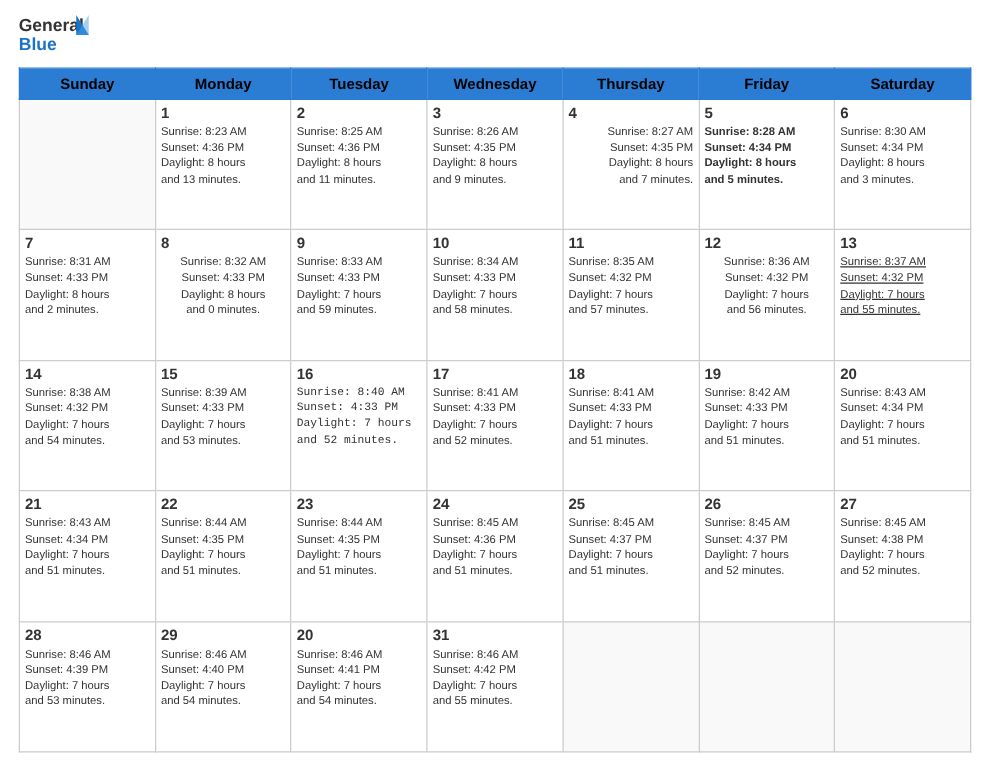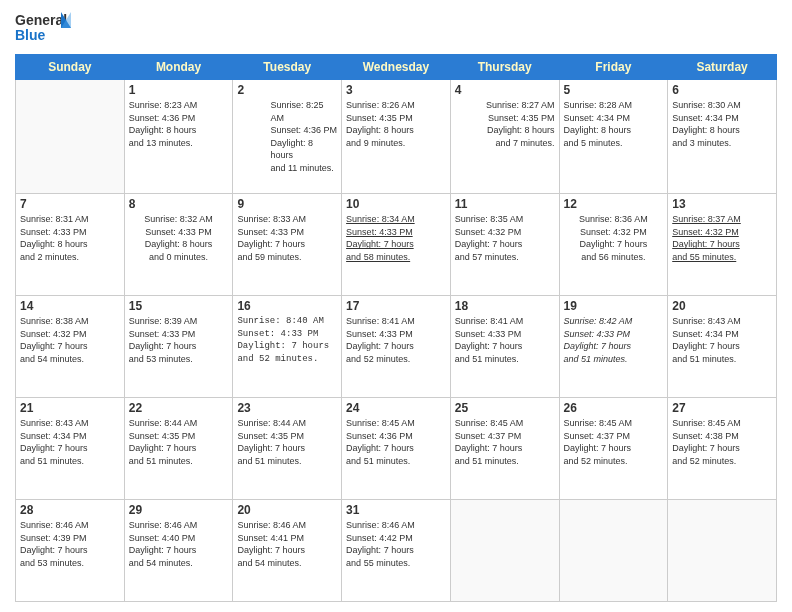--- a/index.html
+++ b/index.html
@@ -43,21 +43,21 @@
     }
     .calendar {
       flex: 1;
       border: 1px solid #ccc;
       border-collapse: collapse;
       width: 100%;
       table-layout: fixed;
     }
     .calendar th {
       background-color: #2b7cd3;
-      color: #fef9c3;
+      color: #000000;
       text-align: center;
       padding: 5px 2px;
       font-size: 12px;
       font-weight: bold;
       border: 1px solid #2b7cd3;
     }
     .calendar td {
       vertical-align: top;
       border: 1px solid #ccc;
       padding: 3px 4px;
@@ -121,42 +121,42 @@
           <td class="empty"></td>
           <td>
             <span class="day-num">1</span>
             <div class="day-info" style="white-space: pre-line;">Sunrise: 8:23 AM
 Sunset: 4:36 PM
 Daylight: 8 hours
 and 13 minutes.</div>
           </td>
           <td>
             <span class="day-num">2</span>
-            <div class="day-info" style="white-space: pre-line; margin-left: 33px;">Sunrise: 8:25 AM
+            <div class="day-info" style="white-space: pre-line;">Sunrise: 8:25 AM
 Sunset: 4:36 PM
 Daylight: 8 hours
 and 11 minutes.</div>
           </td>
           <td>
             <span class="day-num">3</span>
             <div class="day-info" style="white-space: pre-line;">Sunrise: 8:26 AM
 Sunset: 4:35 PM
 Daylight: 8 hours
 and 9 minutes.</div>
           </td>
           <td>
             <span class="day-num">4</span>
             <div class="day-info" style="white-space: pre-line; text-align: right;">Sunrise: 8:27 AM
 Sunset: 4:35 PM
 Daylight: 8 hours
 and 7 minutes.</div>
           </td>
           <td>
             <span class="day-num">5</span>
-            <div class="day-info" style="white-space: pre-line;">Sunrise: 8:28 AM
+            <div class="day-info" style="white-space: pre-line; font-weight: bold;">Sunrise: 8:28 AM
 Sunset: 4:34 PM
 Daylight: 8 hours
 and 5 minutes.</div>
           </td>
           <td>
             <span class="day-num">6</span>
             <div class="day-info" style="white-space: pre-line;">Sunrise: 8:30 AM
 Sunset: 4:34 PM
 Daylight: 8 hours
 and 3 minutes.</div>
@@ -179,21 +179,21 @@
           </td>
           <td>
             <span class="day-num">9</span>
             <div class="day-info" style="white-space: pre-line;">Sunrise: 8:33 AM
 Sunset: 4:33 PM
 Daylight: 7 hours
 and 59 minutes.</div>
           </td>
           <td>
             <span class="day-num">10</span>
-            <div class="day-info" style="white-space: pre-line; text-decoration: underline;">Sunrise: 8:34 AM
+            <div class="day-info" style="white-space: pre-line;">Sunrise: 8:34 AM
 Sunset: 4:33 PM
 Daylight: 7 hours
 and 58 minutes.</div>
           </td>
           <td>
             <span class="day-num">11</span>
             <div class="day-info" style="white-space: pre-line;">Sunrise: 8:35 AM
 Sunset: 4:32 PM
 Daylight: 7 hours
 and 57 minutes.</div>
@@ -244,21 +244,21 @@
           </td>
           <td>
             <span class="day-num">18</span>
             <div class="day-info" style="white-space: pre-line;">Sunrise: 8:41 AM
 Sunset: 4:33 PM
 Daylight: 7 hours
 and 51 minutes.</div>
           </td>
           <td>
             <span class="day-num">19</span>
-            <div class="day-info" style="white-space: pre-line; font-style: italic;">Sunrise: 8:42 AM
+            <div class="day-info" style="white-space: pre-line;">Sunrise: 8:42 AM
 Sunset: 4:33 PM
 Daylight: 7 hours
 and 51 minutes.</div>
           </td>
           <td>
             <span class="day-num">20</span>
             <div class="day-info" style="white-space: pre-line;">Sunrise: 8:43 AM
 Sunset: 4:34 PM
 Daylight: 7 hours
 and 51 minutes.</div>

